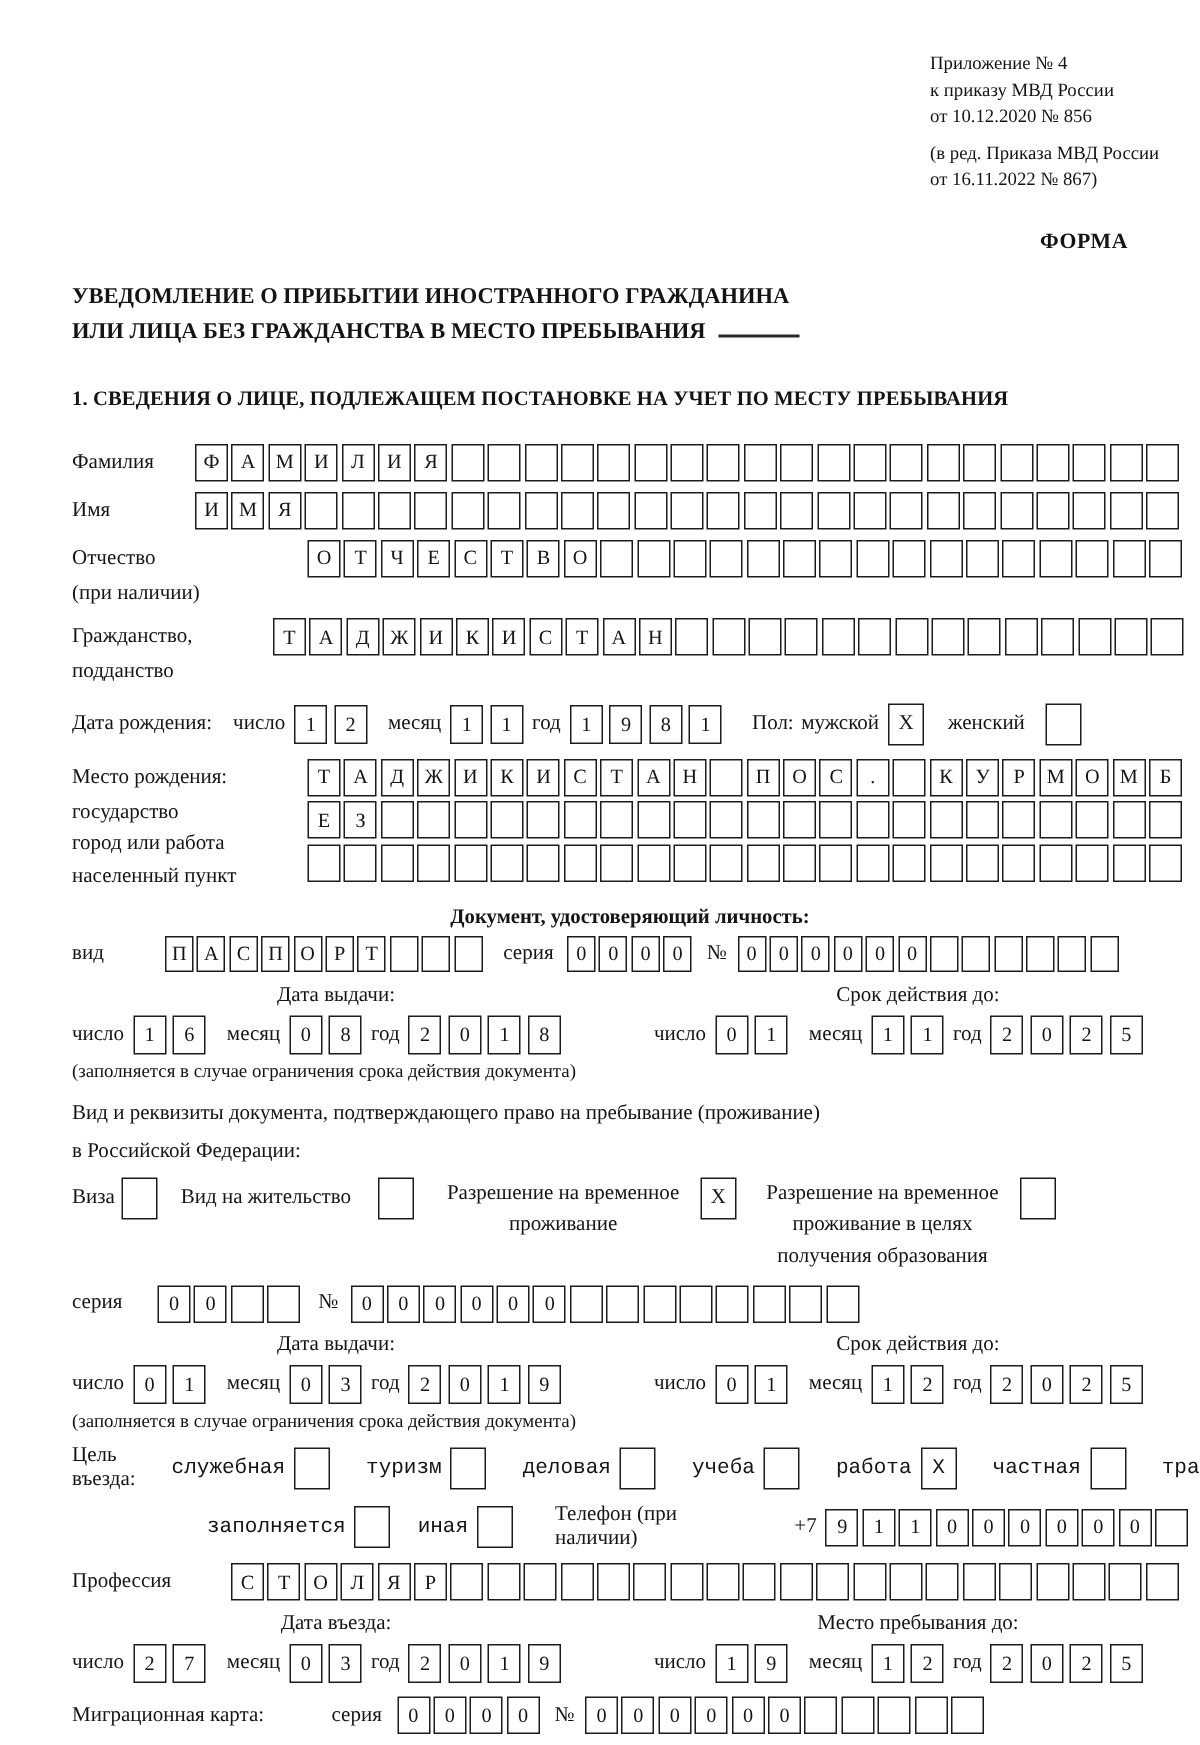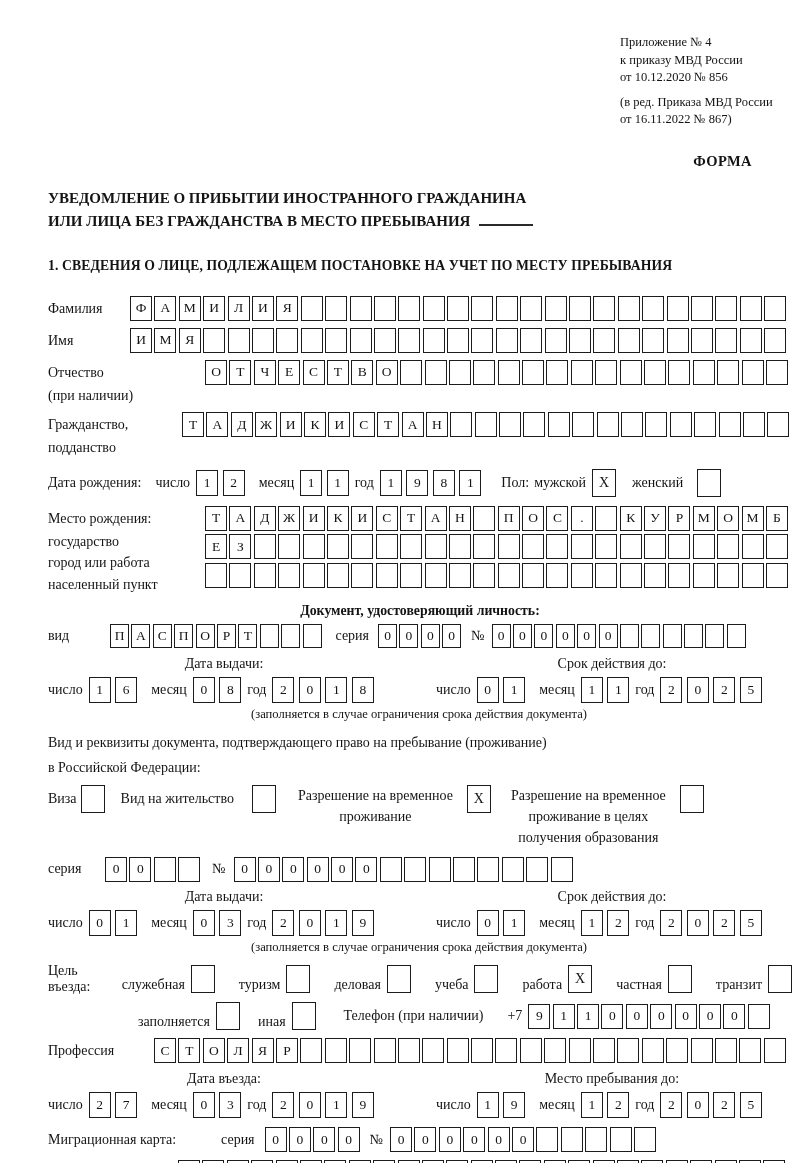--- a/index.html
+++ b/index.html
@@ -45,25 +45,25 @@
   .dategrp { display: inline-flex; align-items: center; }
   .dategrp .small-lbl { margin-right: 6px; }
   .dategrp .gap { width: 14px; }
 
   .center-bold { text-align: center; font-weight: bold; font-size: 13.8px; margin-top: 8px; }
 
   .dates-pair { margin-top: 4px; }
   .date-col { width: 352px; }
   .date-col.rightcol { margin-left: auto; margin-right: 4px; }
   .date-head { text-align: center; line-height: 22px; margin-bottom: 2px; }
-  .note-right { text-align: center; font-size: 12.6px; margin-top: 3px; margin-right: 2px; line-height: 16px; }
+  .note-right { text-align: left; font-size: 12.6px; margin-top: 3px; margin-right: 2px; line-height: 16px; }
 
   .para { line-height: 25px; }
 
-  .pair { display: inline-flex; align-items: flex-end; gap: 6px; }
+  .pair { display: inline-flex; align-items: center; gap: 6px; font-family: Liberation Mono, monospace; }
   .multi-center { text-align: center; }
   .multi-center div { line-height: 21px; }
 
   .bp-rows .cells { margin-bottom: 3.6px; }
 </style>
 </head>
 <body>
 
 <div class="page">
 

